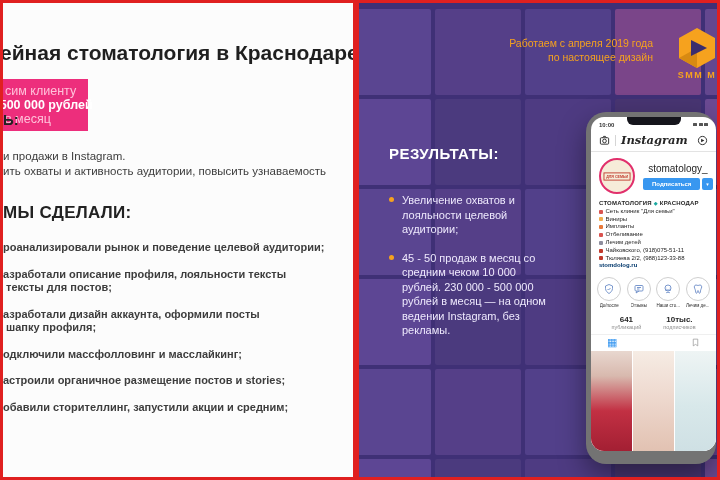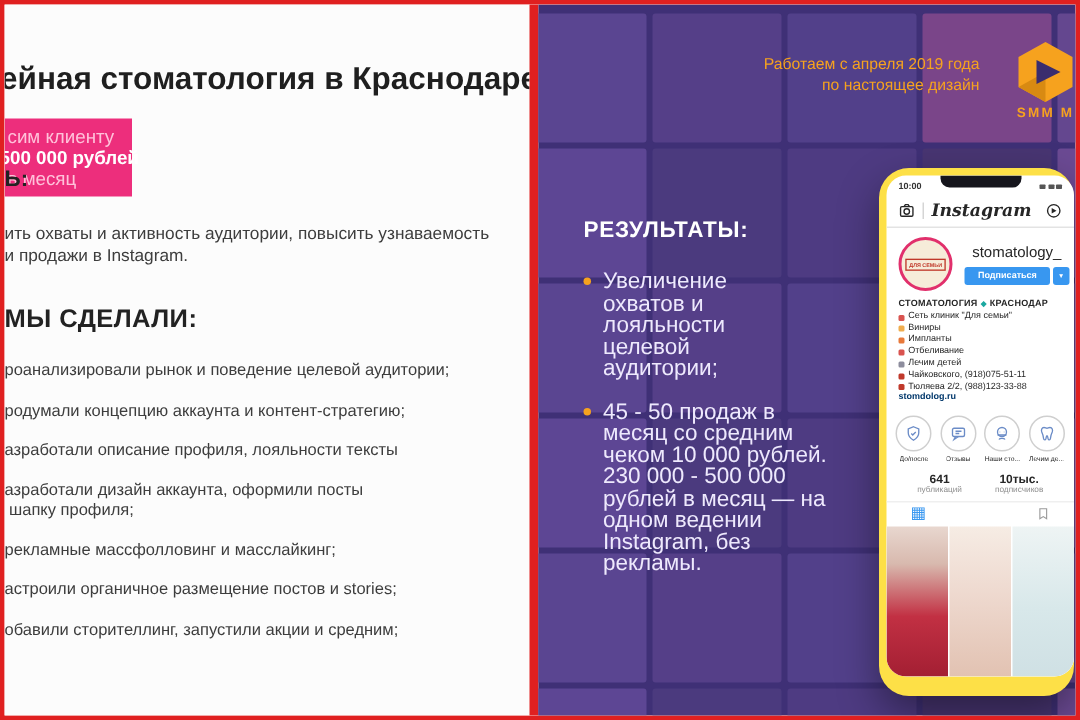--- a/index.html
+++ b/index.html
@@ -10,40 +10,40 @@
   .left { position:absolute; left:0; top:0; width:350px; height:474px; background:#fcfcfc; overflow:hidden; }
   .divider { position:absolute; left:350px; top:0; width:6px; height:474px; background:#e02020; }
   .title { position:absolute; top:38px; left:-3px; font-size:21px; font-weight:bold; color:#1f1f1f; white-space:nowrap; }
   .banner { position:absolute; top:76px; left:0; background:#ed2e7c; color:#fff; font-size:12.5px; padding:5px 12px 5px 2px; white-space:nowrap; }
   .banner .dim { color:#ffc2da; }
   .banner .hl { font-weight:bold; color:#fff; }
   .goal-h { position:absolute; top:108px; left:0; font-size:15px; font-weight:bold; color:#222; }
   .goal-p { position:absolute; top:146px; left:0; font-size:11.5px; color:#3d3d3d; line-height:15px; }
   .done-h { position:absolute; top:200px; left:0; font-size:17px; font-weight:bold; color:#222; letter-spacing:.3px; }
   .done-list { position:absolute; top:238px; left:0; width:330px; font-size:11px; color:#3d3d3d; }
-  .done-list .item { margin-bottom:13px; line-height:13.5px; }
+  .done-list .item { margin-bottom:13px; line-height:13.5px;font-weight:bold; }
   .done-list .item .l2 { padding-left:3px; }
 
   
   .right { position:absolute; left:356px; top:0; width:358px; height:474px; background:#3f3076; overflow:hidden; }
   .collage { position:absolute; inset:0; z-index:0; }
   .cb { position:absolute; width:86px; height:86px; border-radius:2px; }
   .period { position:absolute; top:33px; right:64px; text-align:right; font-size:10.5px; color:#f6a21e; line-height:14px; z-index:2; }
   .logo { position:absolute; top:24px; right:-16px; width:72px; text-align:center; z-index:2; }
   .logo-text { font-size:9px; font-weight:bold; color:#f6a21e; letter-spacing:1.5px; margin-top:1px; white-space:nowrap; }
   .results-h { position:absolute; top:142px; left:30px; font-size:15px; font-weight:bold; color:#fff; letter-spacing:.5px; z-index:2; }
-  .rlist { position:absolute; top:178px; left:30px; font-size:15px; color:#eee9fd; line-height:14.5px; z-index:2; }
+  .rlist { position:absolute; top:190px; left:30px; font-size:11px; color:#eee9fd; line-height:14.5px; z-index:2; }
   .ritem { position:relative; padding-left:13px; margin-bottom:14px; }
   .ritem .dot { position:absolute; left:0; top:4px; width:5px; height:5px; border-radius:50%; background:#f6a21e; }
   .r1 { width:131px; }
   .r2 { width:165px; }
   .result-link { position:absolute; top:352px; left:30px; width:192px; font-size:13.5px; font-weight:bold; color:#f6a21e; text-decoration:underline; line-height:19px; z-index:2; cursor:pointer; }
 
   
-  .phone { position:absolute; left:227px; top:109px; width:130px; height:352px; background:#fde047; border-radius:20px; padding:5px 0 13px 5px; box-shadow:0 12px 28px rgba(0,0,0,.4); z-index:3; }
+  .phone { position:absolute; left:227px; top:109px; width:130px; height:352px; background:#737373; border-radius:20px; padding:5px 0 13px 5px; box-shadow:0 12px 28px rgba(0,0,0,.4); z-index:3; }
   .screen { position:relative; width:100%; height:100%; background:#fff; border-radius:13px; overflow:hidden; display:flex; flex-direction:column; }
   .notch { position:absolute; top:0; left:50%; transform:translateX(-50%); width:54px; height:8px; background:#15151c; border-radius:0 0 6px 6px; z-index:6; }
   .status { display:flex; justify-content:space-between; align-items:center; padding:3px 8px 0; height:12px; }
   .status .time { font-size:6px; font-weight:bold; color:#333; }
   .status .sicons { display:flex; gap:1.5px; }
   .status .sicons i { display:block; width:4px; height:3px; background:#555; border-radius:.5px; }
   .ig-header { display:flex; align-items:center; justify-content:space-between; padding:4px 8px 4px; border-bottom:1px solid #e3e3e3; }
   .ig-left { display:flex; align-items:center; gap:5px; }
   .ig-sep { width:1px; height:11px; background:#d5d5d5; }
   .ig-logo { font-family:"DejaVu Serif",serif; font-style:italic; font-weight:bold; font-size:11.5px; color:#262626; }
@@ -86,42 +86,40 @@
 
   <div class="left">
     <div class="title">ейная стоматология в Краснодаре</div>
 
     <div class="banner">
       <span class="dim">сим клиенту </span><span class="hl">450 000 - 500 000 рублей</span><span class="dim"> в месяц</span>
     </div>
 
     <div class="goal-h">Ь:</div>
     <div class="goal-p">
+      <div>и продажи в Instagram.</div>
       <div>ить охваты и активность аудитории, повысить узнаваемость</div>
-      <div>и продажи в Instagram.</div>
     </div>
 
     <div class="done-h">МЫ СДЕЛАЛИ:</div>
 
     <div class="done-list">
       <div class="item">
           <div>роанализировали рынок и поведение целевой аудитории;</div>
         </div>
       <div class="item">
-          <div>родумали концепцию аккаунта и контент-стратегию;</div>
-        </div>
-      <div class="item">
         <div>азработали описание профиля, лояльности тексты</div>
+        <div class="l2">тексты для постов;</div>
       </div>
       <div class="item">
         <div>азработали дизайн аккаунта, оформили посты</div>
         <div class="l2">шапку профиля;</div>
       </div>
       <div class="item">
-          <div>рекламные массфолловинг и масслайкинг;</div>
+          <div>одключили массфолловинг и масслайкинг;</div>
         </div>
       <div class="item">
           <div>астроили органичное размещение постов и stories;</div>
         </div>
       <div class="item">
           <div>обавили сторителлинг, запустили акции и средним;</div>
         </div>
     </div>
   </div>
 

